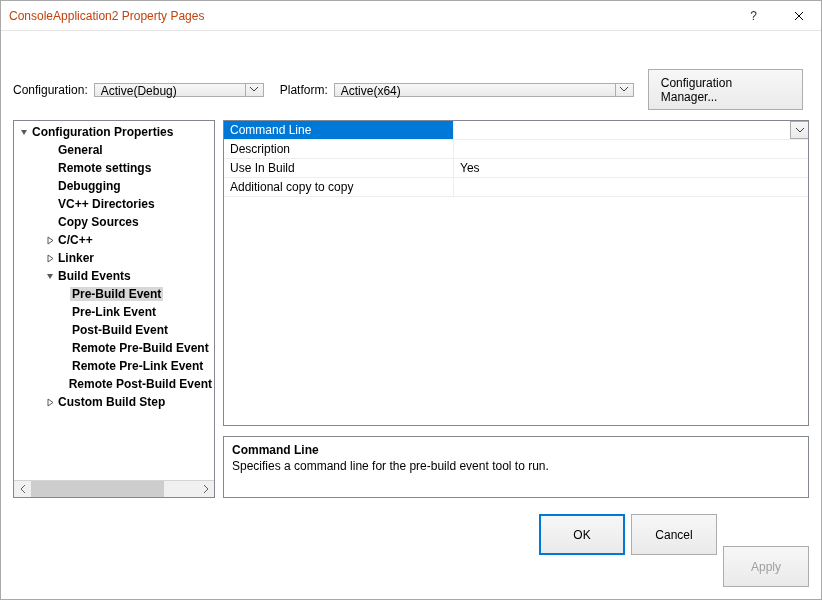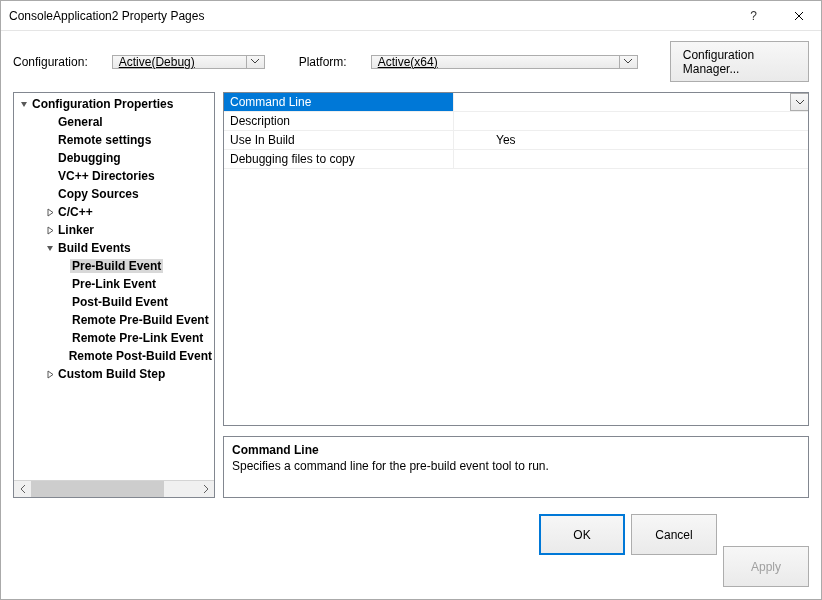--- a/index.html
+++ b/index.html
@@ -1,23 +1,23 @@
 <!DOCTYPE html>
 <html><head>
 <meta charset="utf-8">
 <style>
   * { box-sizing: border-box; font-family: "Segoe UI", Tahoma, sans-serif; font-size: 12px; }
   html,body { margin:0; padding:0; background:#fff; }
   .window { width:822px; height:600px; border:1px solid #aaa; display:flex; flex-direction:column; background:#fff; }
   .titlebar { height:30px; display:flex; align-items:center; padding:0 0 0 8px; border-bottom:1px solid #e5e5e5; }
-  .titlebar .title { flex:1; color:#000000; }
+  .titlebar .title { flex:1; color:#c2410c; }
   .titlebar .tb-btn { width:45px; height:29px; display:flex; align-items:center; justify-content:center; color:#333; }
-  .config-row { display:flex; align-items:center; gap:24px; padding:10px 12px 10px 12px; }
+  .config-row { display:flex; align-items:center; gap:6px; padding:10px 12px 10px 12px;margin-top:28px; }
   .config-row label { color:#000; }
-  .combo { position:relative; height:14px; border:1px solid #adadad; background:linear-gradient(#f7f7f7,#eaeaea); display:flex; align-items:center; padding:0 22px 0 6px;text-decoration:underline; }
+  .combo { position:relative; height:14px; border:1px solid #adadad; background:linear-gradient(#f7f7f7,#eaeaea); display:flex; padding:0 22px 0 6px; }
   .combo .arrow { position:absolute; right:0; top:0; bottom:0; width:18px; display:flex; align-items:center; justify-content:center; border-left:1px solid #adadad; }
   .combo-config { width:170px; }
   .combo-platform { width:300px; margin-right:8px;}
   .btn { height:41px; border:1px solid #adadad; background:linear-gradient(#f7f7f7,#eaeaea); padding:0 12px; display:inline-flex; align-items:center; justify-content:center; min-width:75px; }
   .btn.default { border:1px solid #0078d7; box-shadow:0 0 0 1px #0078d7 inset; }
   .btn.disabled { color:#a0a0a0;margin-top:32px; }
   .cfg-mgr { width:155px; }
   .body { flex:1; display:flex; padding:0 12px 8px 12px; gap:8px; min-height:0; }
   .tree-wrap { width:202px; border:1px solid #828790; display:flex; flex-direction:column; background:#fff;font-weight:bold; }
   .tree { flex:1; overflow:hidden; padding:2px 0; }
@@ -28,21 +28,21 @@
   .ind-2 { padding-left:30px; }
   .ind-3 { padding-left:44px; }
   .hscroll { height:17px; border-top:1px solid #d4d4d4; display:flex; align-items:stretch; background:#f0f0f0; }
   .hscroll .sbtn { width:17px; display:flex; align-items:center; justify-content:center; color:#606060; }
   .hscroll .track { flex:1; position:relative; }
   .hscroll .thumb { position:absolute; left:0; top:0; bottom:0; width:80%; background:#cdcdcd; }
   .right { flex:1; display:flex; flex-direction:column; gap:10px; min-width:0; }
   .grid { flex:1; border:1px solid #828790; background:#fff; overflow:hidden; }
   .grid-row { height:19px; display:flex; align-items:stretch; border-bottom:1px solid #eee; }
   .grid-row .cell-name { width:230px; padding:0 6px; display:flex; align-items:center; border-right:1px solid #eee; }
-  .grid-row .cell-val { flex:1; padding:0 6px; display:flex; align-items:center; position:relative;margin-left:36px; }
+  .grid-row .cell-val { flex:1; padding:0 6px; display:flex; align-items:center; position:relative; }
   .grid-row.sel .cell-name { background:#0078d7; color:#fff; }
   .dd-btn { position:absolute; right:0; top:0; bottom:0; width:18px; border:1px solid #adadad; border-right:none; background:linear-gradient(#f7f7f7,#eaeaea); display:flex; align-items:center; justify-content:center; }
   .desc { height:62px; border:1px solid #828790; padding:6px 8px; background:#fff; }
   .desc .dtitle { font-weight:bold; margin-bottom:2px; }
   .footer { display:flex; justify-content:flex-end; gap:6px; padding:8px 12px 12px 12px; }
   svg { display:block; }
 </style>
 </head>
 <body>
 
@@ -206,21 +206,21 @@
           </div>
           <div class="grid-row">
             <div class="cell-name">Description</div>
             <div class="cell-val"></div>
           </div>
           <div class="grid-row">
             <div class="cell-name">Use In Build</div>
             <div class="cell-val">Yes</div>
           </div>
           <div class="grid-row">
-            <div class="cell-name">Debugging files to copy</div>
+            <div class="cell-name">Additional copy to copy</div>
             <div class="cell-val"></div>
           </div>
         </div>
       <div class="desc">
         <div class="dtitle">Command Line</div>
         <div>Specifies a command line for the pre-build event tool to run.</div>
       </div>
     </div>
 
   </div>

